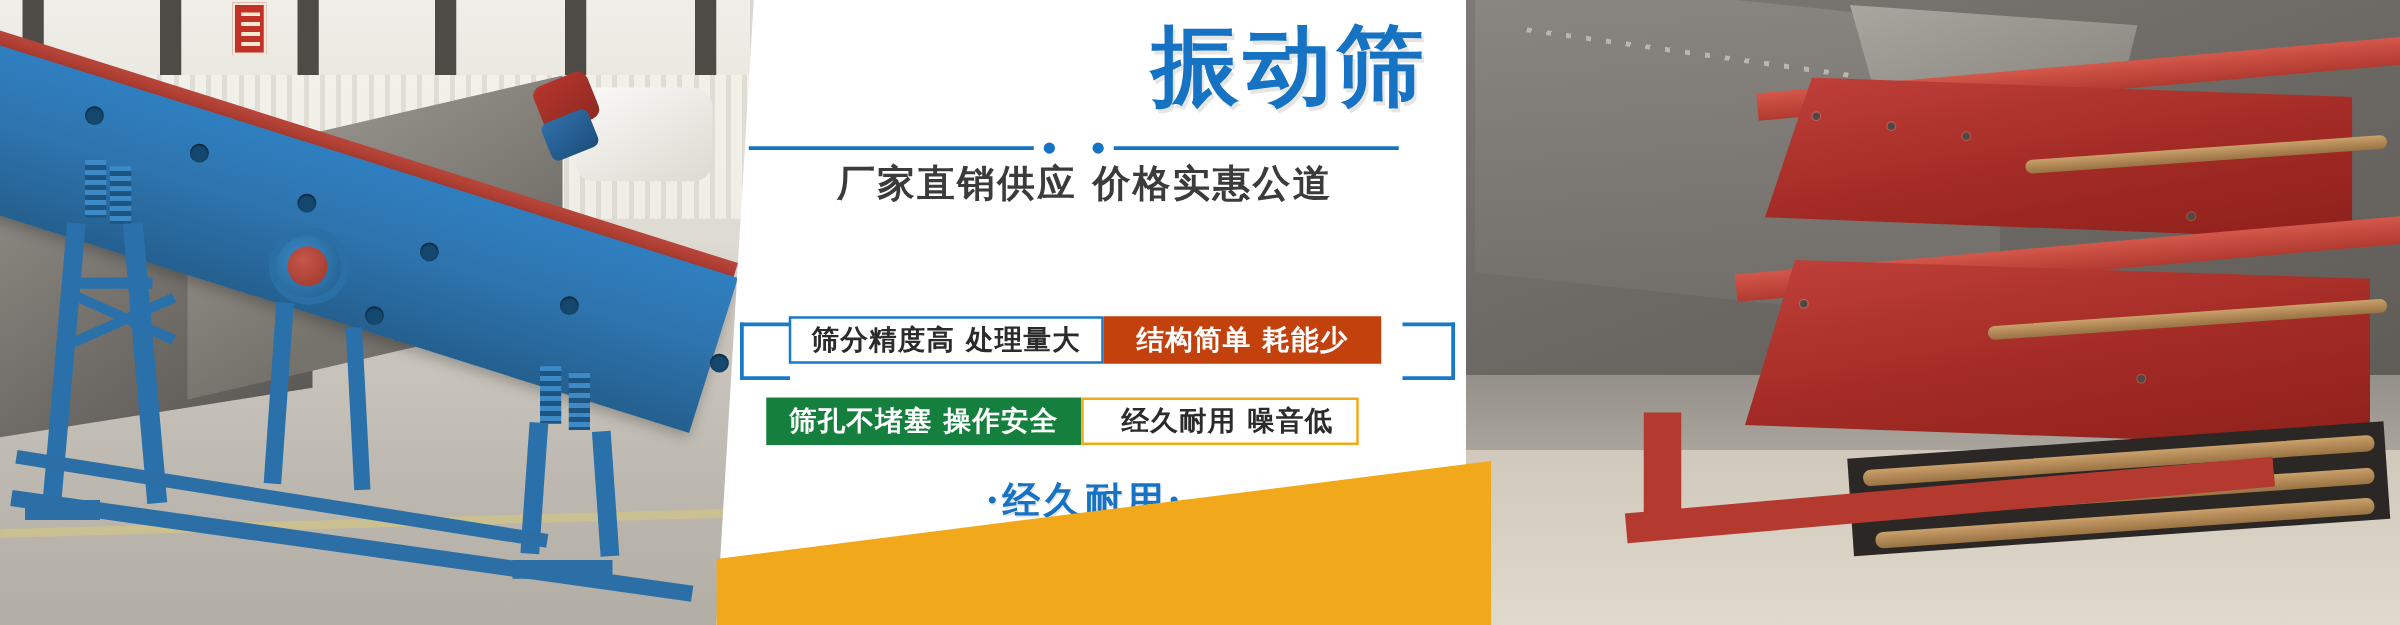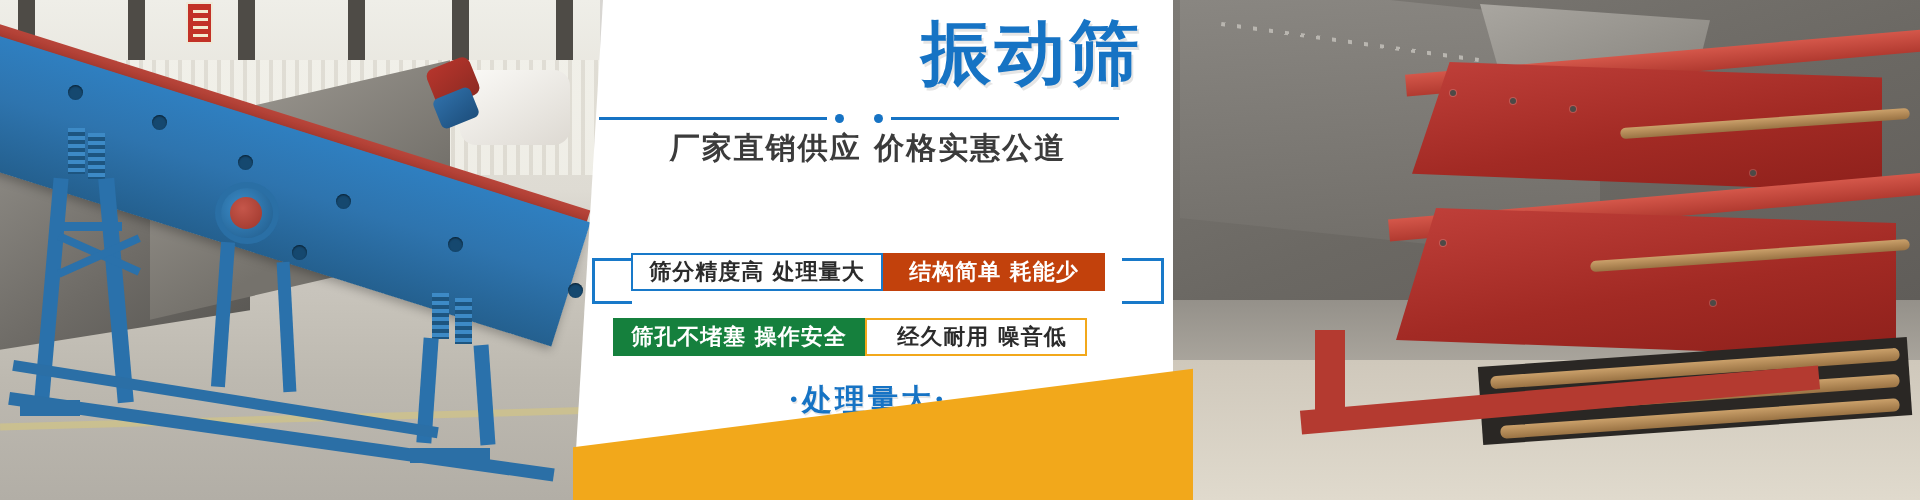--- a/index.html
+++ b/index.html
@@ -239,21 +239,21 @@
       <div class="frow r1">
         <div class="cell blue-out cw1">筛分精度高  处理量大</div>
         <div class="cell orange-fill cw2">结构简单  耗能少</div>
       </div>
 
       <div class="frow r2">
         <div class="cell blue-fill cw1">筛孔不堵塞  操作安全</div>
         <div class="cell orange-out cw2">经久耐用   噪音低</div>
       </div>
 
-      <div class="brand">·处理量大·</div>
+      <div class="brand">·经久耐用·</div>
     </div>
   </div>
 
   <div class="bracket" style="left:592px;top:258px;width:40px;height:46px;">
     <div class="v" style="left:0;top:0;height:46px;"></div>
     <div class="h" style="left:0;top:0;width:40px;"></div>
     <div class="h" style="left:0;top:43px;width:40px;"></div>
   </div>
   <div class="bracket" style="left:1122px;top:258px;width:42px;height:46px;z-index:9;">
     <div class="v" style="left:39px;top:0;height:46px;"></div>

